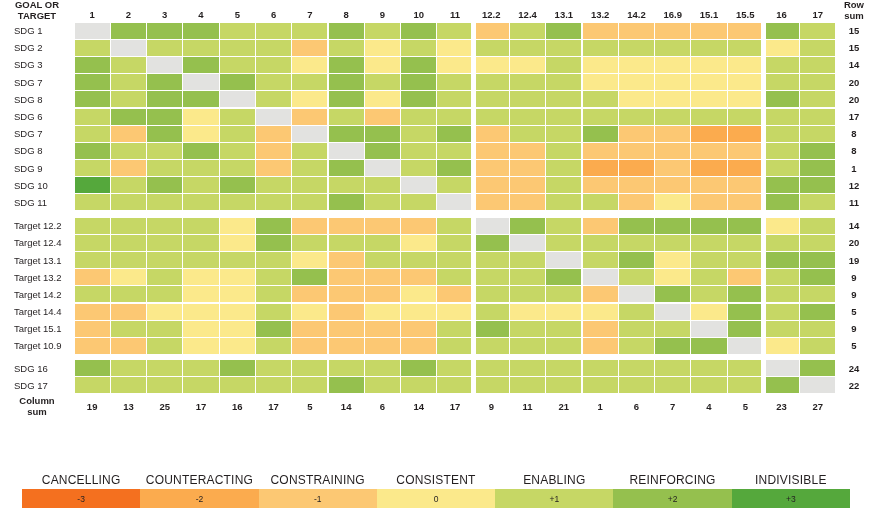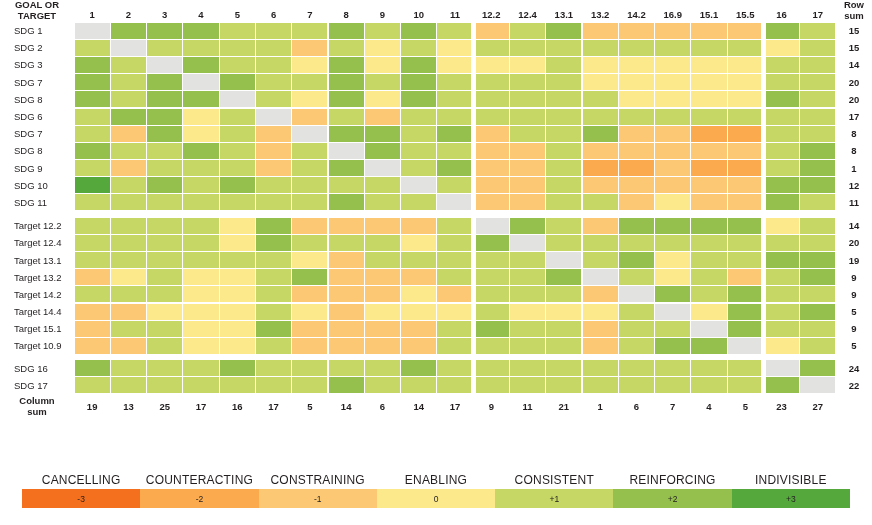--- a/index.html
+++ b/index.html
@@ -622,22 +622,22 @@
       <div class="colsum">23</div>
       <div class="colsum">27</div>
       <div class="gap"></div>
     </div>
 
   <div id="legend">
     <div id="legend-labels">
         <div>CANCELLING</div>
         <div>COUNTERACTING</div>
         <div>CONSTRAINING</div>
+        <div>CONSISTENT</div>
         <div>ENABLING</div>
-        <div>CONSISTENT</div>
         <div>REINFORCING</div>
         <div>INDIVISIBLE</div>
       </div>
     <div id="legend-bar">
         <div style="background: rgb(244, 112, 31);">-3</div>
         <div style="background: rgb(251, 171, 78);">-2</div>
         <div style="background: rgb(252, 200, 115);">-1</div>
         <div style="background: rgb(251, 233, 139);">0</div>
         <div style="background: rgb(198, 215, 101);">+1</div>
         <div style="background: rgb(149, 192, 78);">+2</div>

